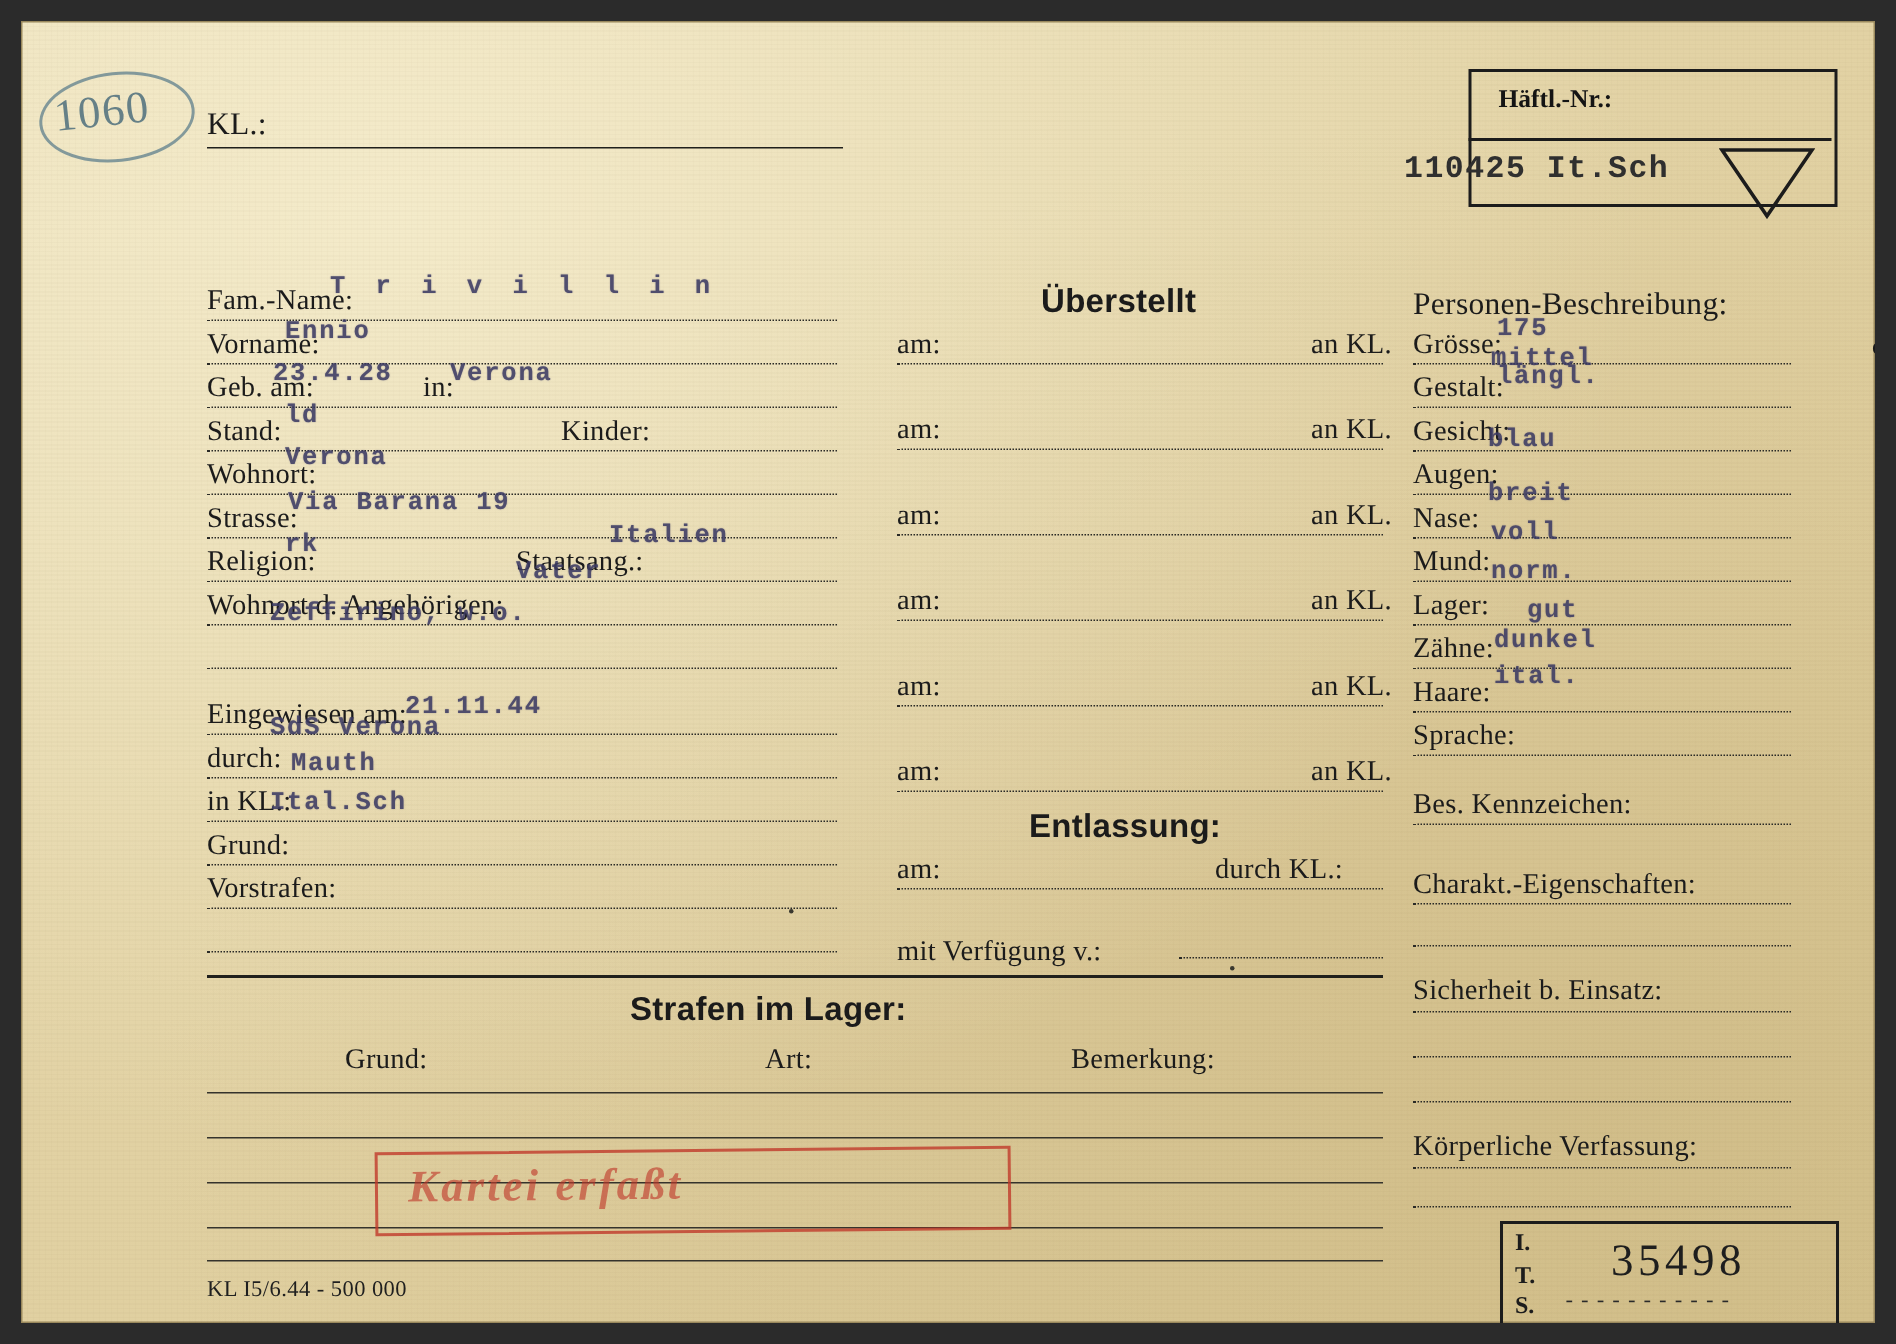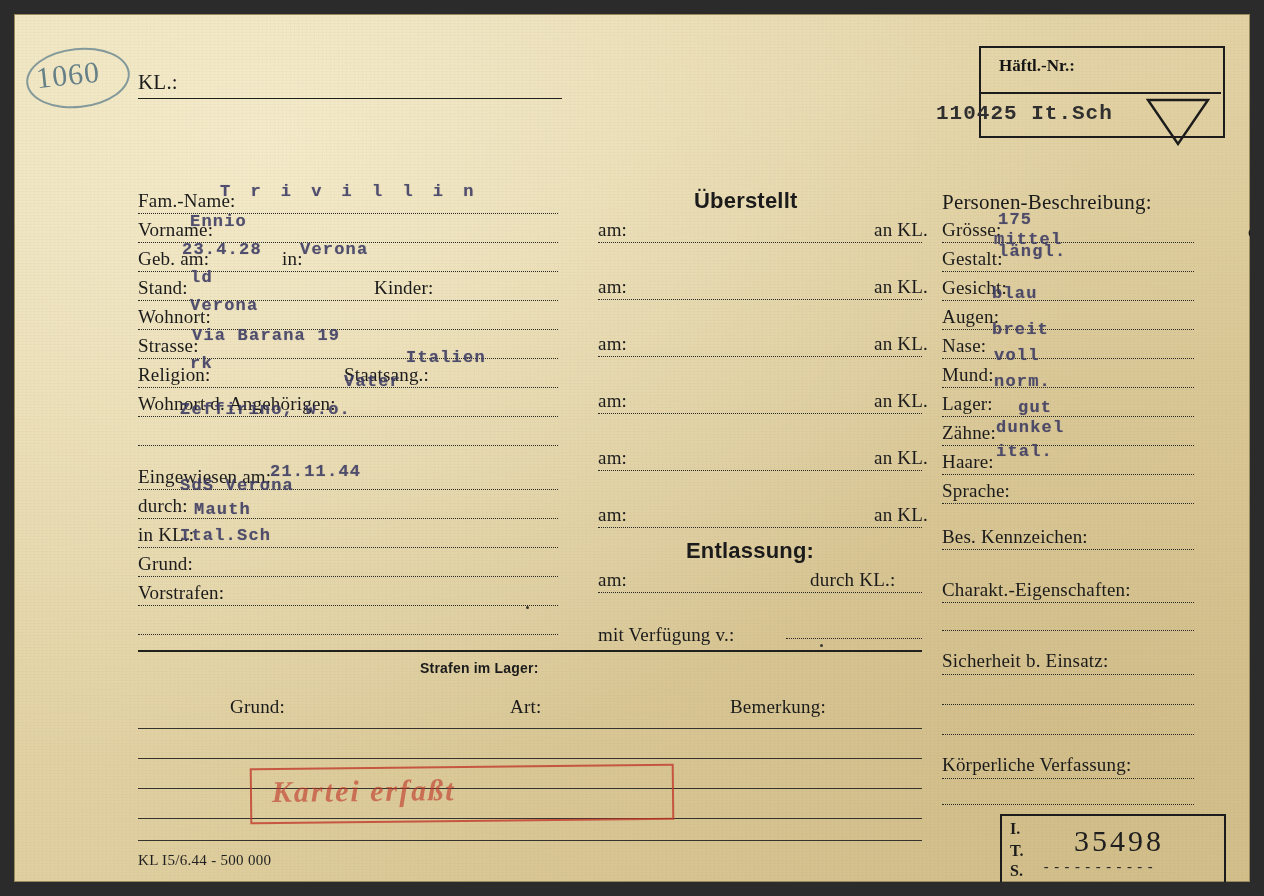--- a/index.html
+++ b/index.html
@@ -339,24 +339,24 @@
   <div class="pt b" style="left:672px; top:524px; font-size:22px; font-family:'Liberation Sans', sans-serif;">Entlassung:</div>
   <div class="pt" style="left:584px; top:555px;">am:</div>
   <div class="pt" style="left:796px; top:555px;">durch KL.:</div>
   <div class="rule dot" style="left:584px; top:578px; width:324px;"></div>
   <div class="tick" style="left:512px; top:592px;"></div>
 
   <div class="pt" style="left:584px; top:610px;">mit Verfügung v.:</div>
   <div class="rule dot" style="left:772px; top:624px; width:136px;"></div>
   <div class="tick" style="left:806px; top:630px;"></div>
 
-  <div class="pt b" style="left:406px; top:646px; font-size:14px; font-family:'Liberation Sans', sans-serif;">Strafen im Lager:</div>
+  <div class="pt b" style="left:406px; top:646px; font-size:22px; font-family:'Liberation Sans', sans-serif;">Strafen im Lager:</div>
   <div class="pt" style="left:216px; top:682px;">Grund:</div>
   <div class="pt" style="left:496px; top:682px;">Art:</div>
-  <div class="pt" style="left:716px; top:682px;">Bemerkung:</div>
+  <div class="pt" style="left:700px; top:682px;">Bemerkung:</div>
 
   <div class="rule thin" style="left:124px; top:714px; width:784px;"></div>
   <div class="rule thin" style="left:124px; top:744px; width:784px;"></div>
   <div class="rule thin" style="left:124px; top:774px; width:784px;"></div>
   <div class="rule thin" style="left:124px; top:804px; width:784px;"></div>
   <div class="rule thin" style="left:124px; top:826px; width:784px;"></div>
 
   <div id="red-stamp"></div>
   <div id="red-stamp-text">Kartei erfaßt</div>
 

